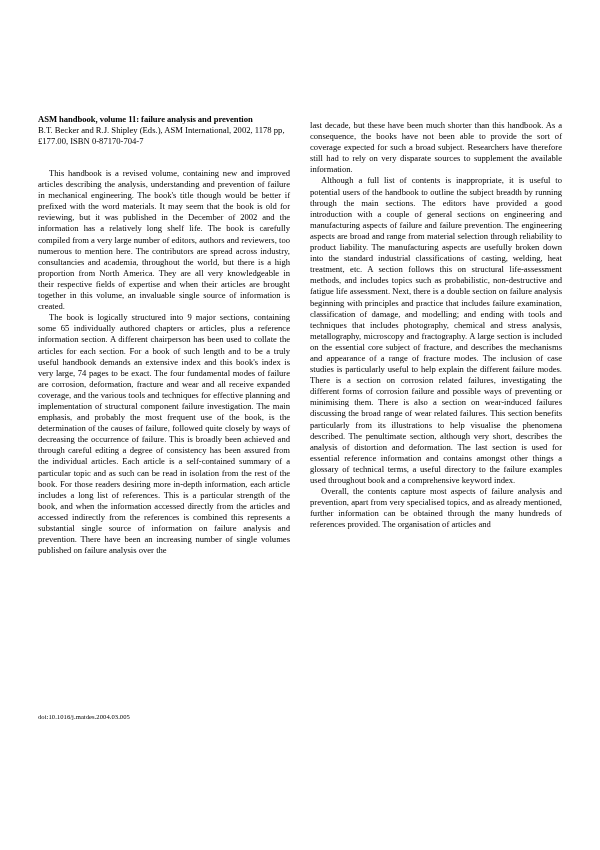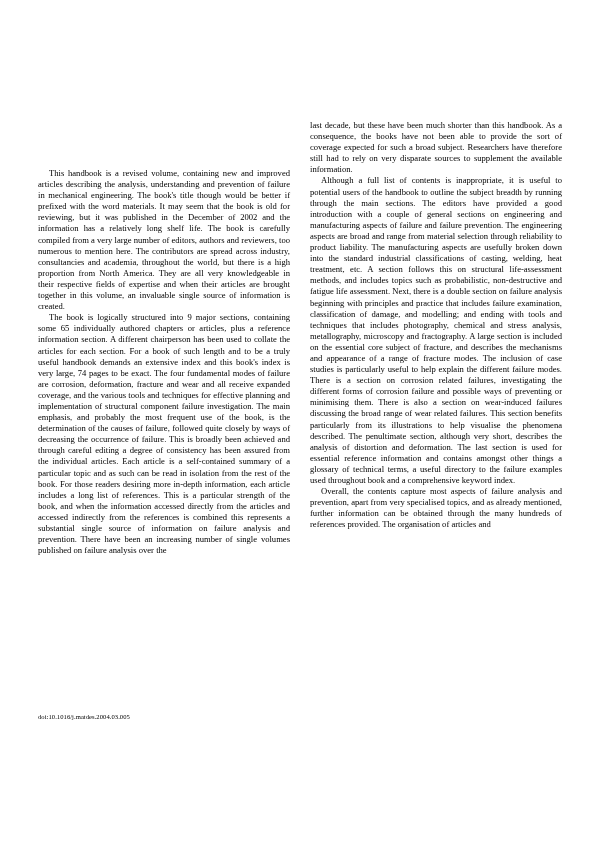--- a/index.html
+++ b/index.html
@@ -84,20 +84,22 @@
     line-height: 9px;
     letter-spacing: 0.05px;
   }
 </style>
 </head>
 <body>
 
 <div class="page">
 
   <div class="header-block">
+    <p class="review-title">ASM handbook, volume 11: failure analysis and prevention</p>
+    <p class="review-imprint">B.T. Becker and R.J. Shipley (Eds.), ASM International, 2002, 1178 pp, £177.00, ISBN 0-87170-704-7</p>
   </div>
 
   <div class="col col-left">
     <p>This handbook is a revised volume, containing new and improved articles describing the analysis, understanding and prevention of failure in mechanical engineering. The book's title though would be better if prefixed with the word materials. It may seem that the book is old for reviewing, but it was published in the December of 2002 and the information has a relatively long shelf life. The book is carefully compiled from a very large number of editors, authors and reviewers, too numerous to mention here. The contributors are spread across industry, consultancies and academia, throughout the world, but there is a high proportion from North America. They are all very knowledgeable in their respective fields of expertise and when their articles are brought together in this volume, an invaluable single source of information is created.</p>
     <p>The book is logically structured into 9 major sections, containing some 65 individually authored chapters or articles, plus a reference information section. A different chairperson has been used to collate the articles for each section. For a book of such length and to be a truly useful handbook demands an extensive index and this book's index is very large, 74 pages to be exact. The four fundamental modes of failure are corrosion, deformation, fracture and wear and all receive expanded coverage, and the various tools and techniques for effective planning and implementation of structural component failure investigation. The main emphasis, and probably the most frequent use of the book, is the determination of the causes of failure, followed quite closely by ways of decreasing the occurrence of failure. This is broadly been achieved and through careful editing a degree of consistency has been assured from the individual articles. Each article is a self-contained summary of a particular topic and as such can be read in isolation from the rest of the book. For those readers desiring more in-depth information, each article includes a long list of references. This is a particular strength of the book, and when the information accessed directly from the articles and accessed indirectly from the references is combined this represents a substantial single source of information on failure analysis and prevention. There have been an increasing number of single volumes published on failure analysis over the</p>
   </div>
 
   <div class="col col-right">
     <p class="no-indent">last decade, but these have been much shorter than this handbook. As a consequence, the books have not been able to provide the sort of coverage expected for such a broad subject. Researchers have therefore still had to rely on very disparate sources to supplement the available information.</p>
     <p>Although a full list of contents is inappropriate, it is useful to potential users of the handbook to outline the subject breadth by running through the main sections. The editors have provided a good introduction with a couple of general sections on engineering and manufacturing aspects of failure and failure prevention. The engineering aspects are broad and range from material selection through reliability to product liability. The manufacturing aspects are usefully broken down into the standard industrial classifications of casting, welding, heat treatment, etc. A section follows this on structural life-assessment methods, and includes topics such as probabilistic, non-destructive and fatigue life assessment. Next, there is a double section on failure analysis beginning with principles and practice that includes failure examination, classification of damage, and modelling; and ending with tools and techniques that includes photography, chemical and stress analysis, metallography, microscopy and fractography. A large section is included on the essential core subject of fracture, and describes the mechanisms and appearance of a range of fracture modes. The inclusion of case studies is particularly useful to help explain the different failure modes. There is a section on corrosion related failures, investigating the different forms of corrosion failure and possible ways of preventing or minimising them. There is also a section on wear-induced failures discussing the broad range of wear related failures. This section benefits particularly from its illustrations to help visualise the phenomena described. The penultimate section, although very short, describes the analysis of distortion and deformation. The last section is used for essential reference information and contains amongst other things a glossary of technical terms, a useful directory to the failure examples used throughout book and a comprehensive keyword index.</p>

